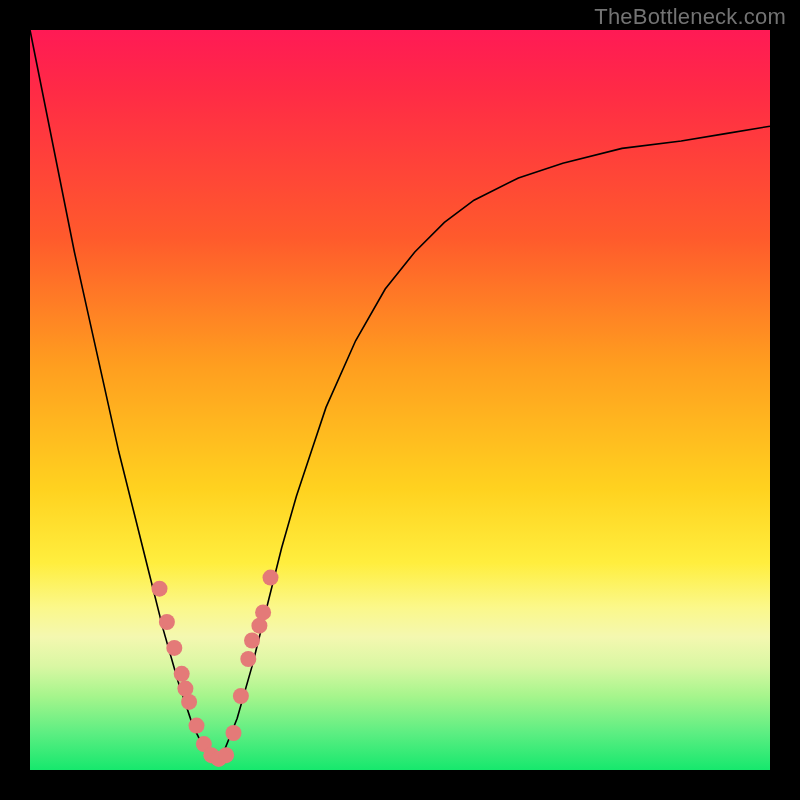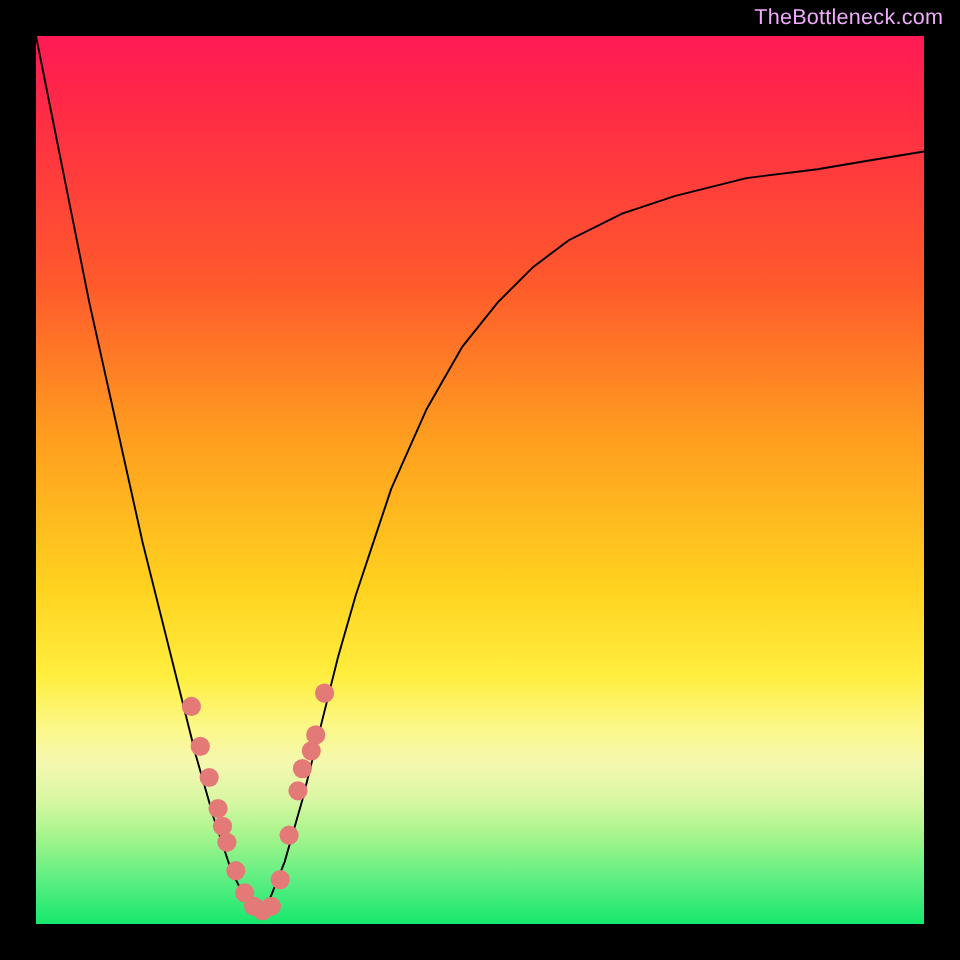--- a/index.html
+++ b/index.html
@@ -39,22 +39,22 @@
       #d9f7a3 86%,
       #a6f58c 90%,
       #5dee82 95%,
       #16e86d 100%
     );
   }
   .watermark {
     position: absolute;
     top: 4px;
     right: 14px;
-    color: #f0abfc;
-    font-size: 18px;
+    color: #737373;
+    font-size: 22px;
     letter-spacing: 0.2px;
     font-weight: 500;
     user-select: none;
   }
   svg.curve {
     position: absolute;
     top: 0;
     left: 0;
     width: 740px;
     height: 740px;

